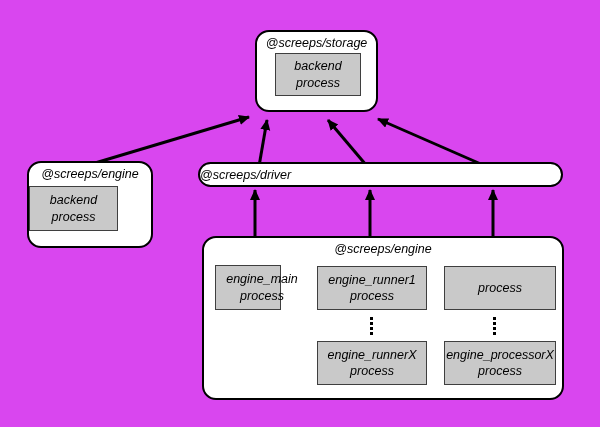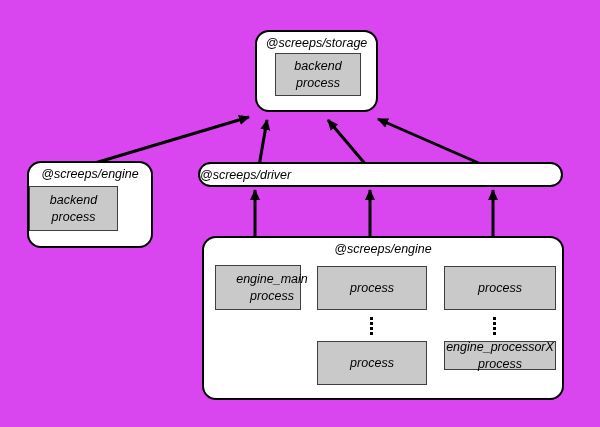--- a/index.html
+++ b/index.html
@@ -71,26 +71,27 @@
     </div>
   </div>
 
   <div class="node driver-node" style="left:198px; top:162px; width:365px; height:25px;">
     <div class="node-title">@screeps/driver</div>
   </div>
 
   <div class="node" style="left:202px; top:236px; width:362px; height:164px;">
     <div class="node-title">@screeps/engine</div>
 
-    <div class="pbox" style="left:11px; top:27px; width:86px; height:45px;padding-left:28px;">
+    <div class="pbox" style="left:11px; top:27px; width:66px; height:45px;padding-left:28px;">
       <div>engine_main</div>
       <div>process</div>
     </div>
 
     <div class="pbox" style="left:113px; top:28px; width:110px; height:44px;">
+      <div>engine_runner1</div>
       <div>process</div>
     </div>
 
     <div class="pbox" style="left:240px; top:28px; width:112px; height:44px;">
       <div>process</div>
     </div>
 
     <div class="vdots" style="left:166px; top:79px;">
       <i></i>
         <i></i>
@@ -98,22 +99,23 @@
         <i></i>
     </div>
     <div class="vdots" style="left:289px; top:79px;">
       <i></i>
         <i></i>
         <i></i>
         <i></i>
     </div>
 
     <div class="pbox" style="left:113px; top:103px; width:110px; height:44px;">
+      <div>engine_runnerX</div>
       <div>process</div>
     </div>
 
-    <div class="pbox" style="left:240px; top:103px; width:112px; height:29px;">
+    <div class="pbox" style="left:240px; top:103px; width:112px; height:44px;">
       <div>engine_processorX</div>
       <div>process</div>
     </div>
   </div>
 
 </div>
 
 </body></html>

